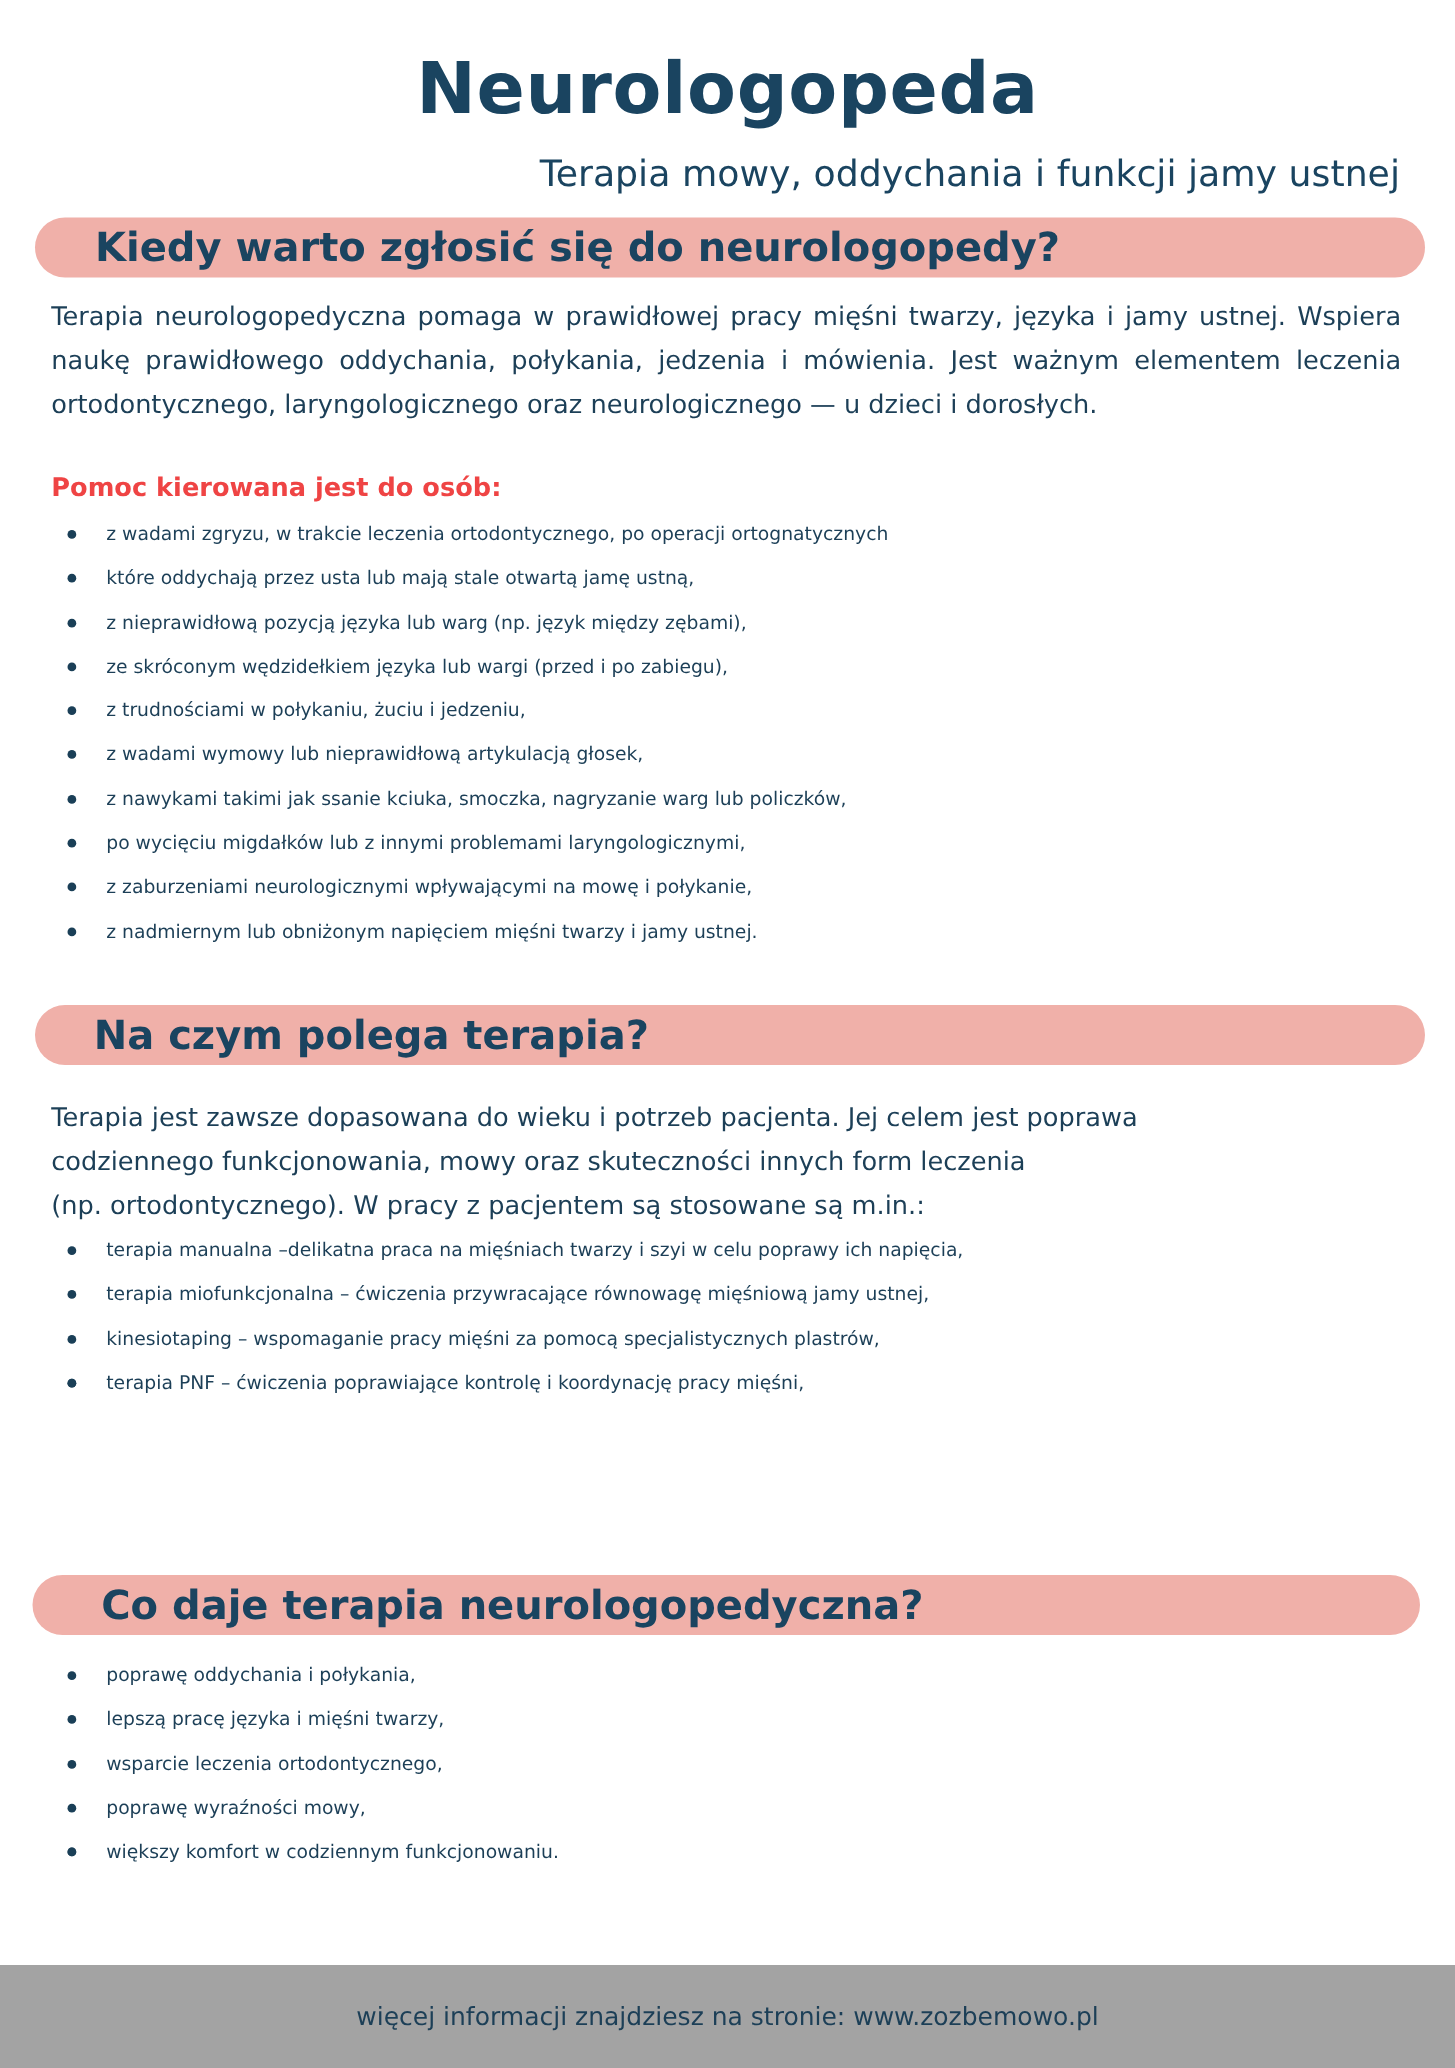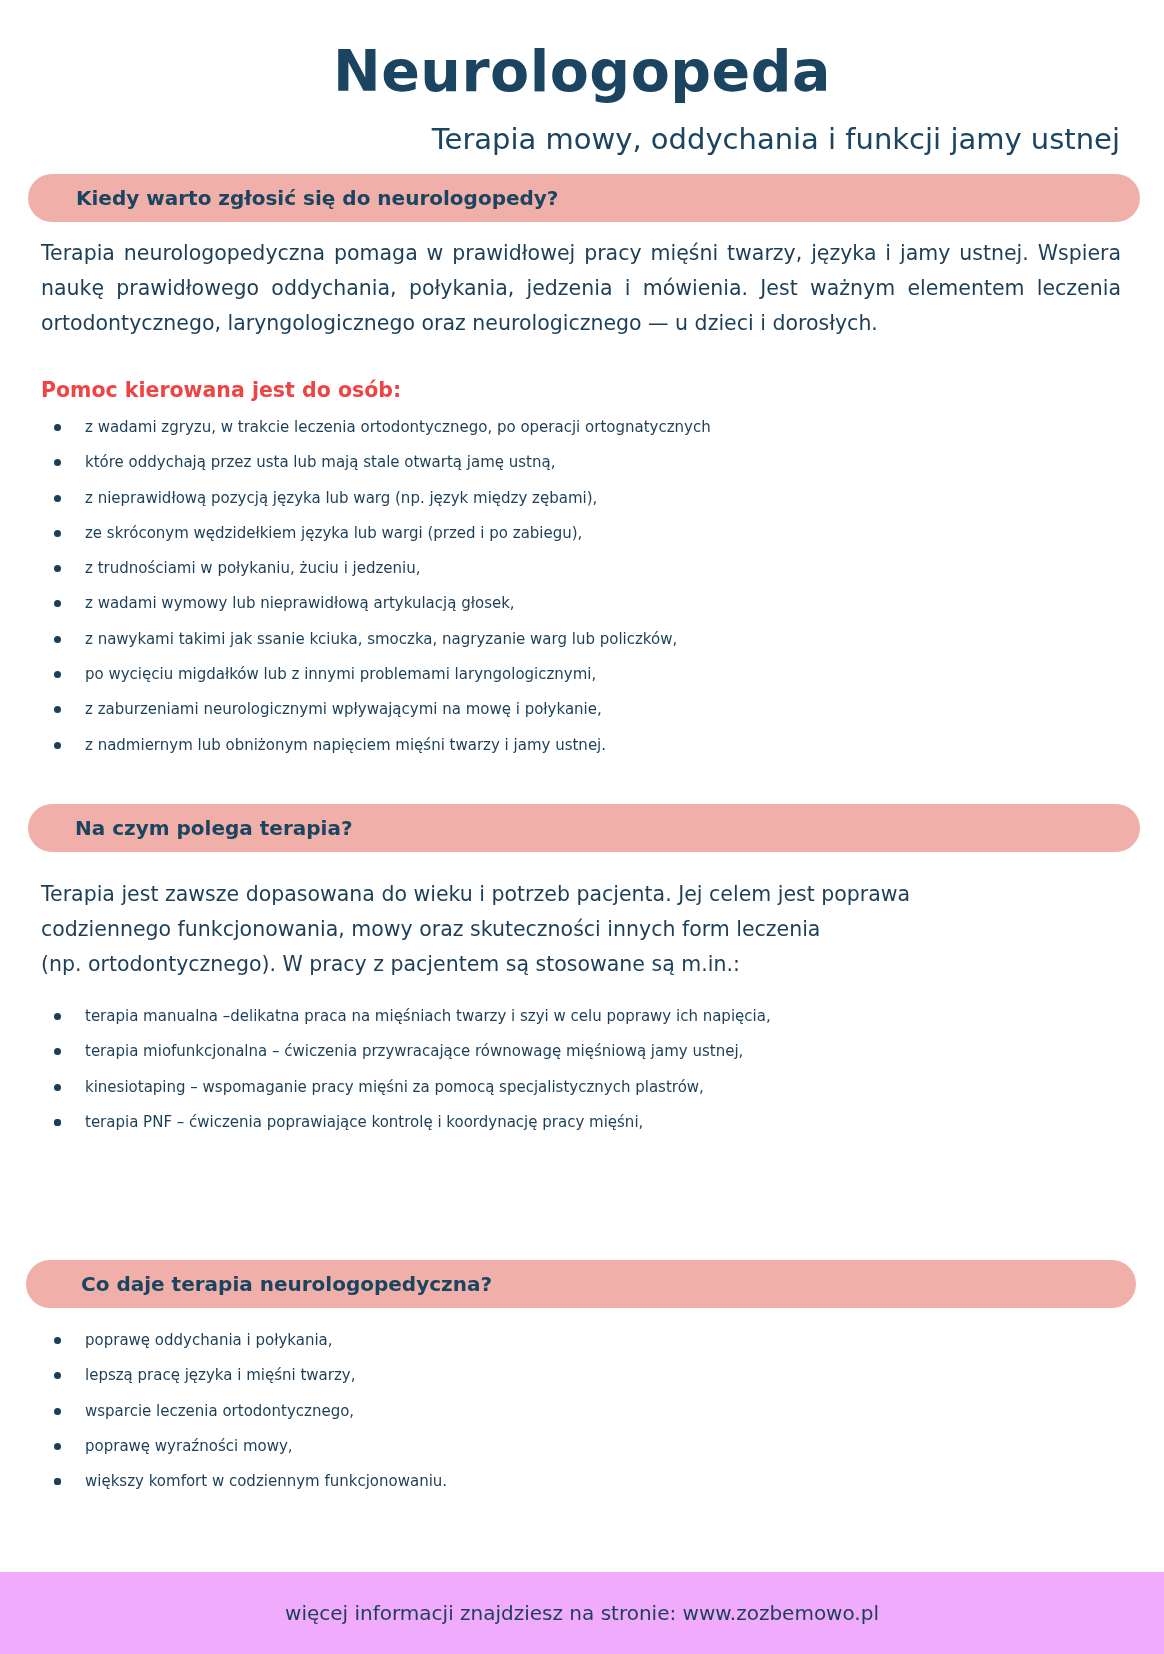--- a/index.html
+++ b/index.html
@@ -17,21 +17,21 @@
     position: absolute; left: 0; top: 122px; width: 1120px; text-align: right;
     font-size: 29px; color: #1a4460; margin: 0; font-weight: normal;
   }
   .section-header {
     position: absolute; left: 28px; width: 1112px; height: 48px;
     background: #f0b0a9; border-radius: 24px;
     box-sizing: border-box; padding-left: 48px;
     display: flex; align-items: center;
   }
   .section-header h2 {
-    margin: 0; font-size: 20px; font-weight: bold; color: #1a4460;
+    margin: 0; font-size: 32px; font-weight: bold; color: #1a4460;
   }
   .para {
     position: absolute; left: 41px; width: 1080px;
     font-size: 20.5px; line-height: 35px; color: #1c3f57; margin: 0;
   }
   .para.justify { text-align: justify; }
   .subhead {
     position: absolute; left: 41px; font-size: 20.5px; font-weight: bold;
     color: #ef4444; margin: 0;
   }
@@ -42,21 +42,21 @@
   ul.bullets li {
     position: relative; padding-left: 44px; font-size: 15px;
     line-height: 35.3px; color: #1c3f57;
   }
   ul.bullets li .dot {
     position: absolute; left: 13px; top: 14px; width: 7px; height: 7px;
     border-radius: 50%; background: #1a3f57;
   }
   .footer {
     position: absolute; left: 0; top: 1572px; width: 1164px; height: 82px;
-    background: #f0abfc; display: flex; align-items: center; justify-content: center;
+    background: #a3a3a3; display: flex; align-items: center; justify-content: center;
   }
   .footer span { font-size: 20px; color: #1c3f57; }
 </style>
 </head>
 <body>
 
 <h1 class="title">Neurologopeda</h1>
 <p class="subtitle">Terapia mowy, oddychania i funkcji jamy ustnej</p>
 
 <div class="section-header" style="top:174px;">
@@ -78,21 +78,21 @@
 </ul>
 
 <div class="section-header" style="top:804px; padding-left:47px;">
   <h2>Na czym polega terapia?</h2>
 </div>
 <div class="para" style="top:877px;">
   <div>Terapia jest zawsze dopasowana do wieku i potrzeb pacjenta. Jej celem jest poprawa</div>
   <div>codziennego funkcjonowania, mowy oraz skuteczności innych form leczenia</div>
   <div>(np. ortodontycznego). W pracy z pacjentem są stosowane są m.in.:</div>
 </div>
-<ul class="bullets" style="top:983px; width:1100px;margin-top:16px;">
+<ul class="bullets" style="top:983px; width:1100px;">
   <li style="padding-right:110px;"><span class="dot"></span><span>terapia manualna –delikatna praca na mięśniach twarzy i szyi w celu poprawy ich napięcia,</span></li>
   <li><span class="dot"></span><span>terapia miofunkcjonalna – ćwiczenia przywracające równowagę mięśniową jamy ustnej,</span></li>
   <li><span class="dot"></span><span>kinesiotaping – wspomaganie pracy mięśni za pomocą specjalistycznych plastrów,</span></li>
   <li style="padding-right:30px;"><span class="dot"></span></li>
   <li><span class="dot"></span><span>terapia PNF – ćwiczenia poprawiające kontrolę i koordynację pracy mięśni,</span></li>
 </ul>
 
 <div class="section-header" style="top:1260px; left:26px; width:1110px; padding-left:55px;">
   <h2>Co daje terapia neurologopedyczna?</h2>
 </div>

